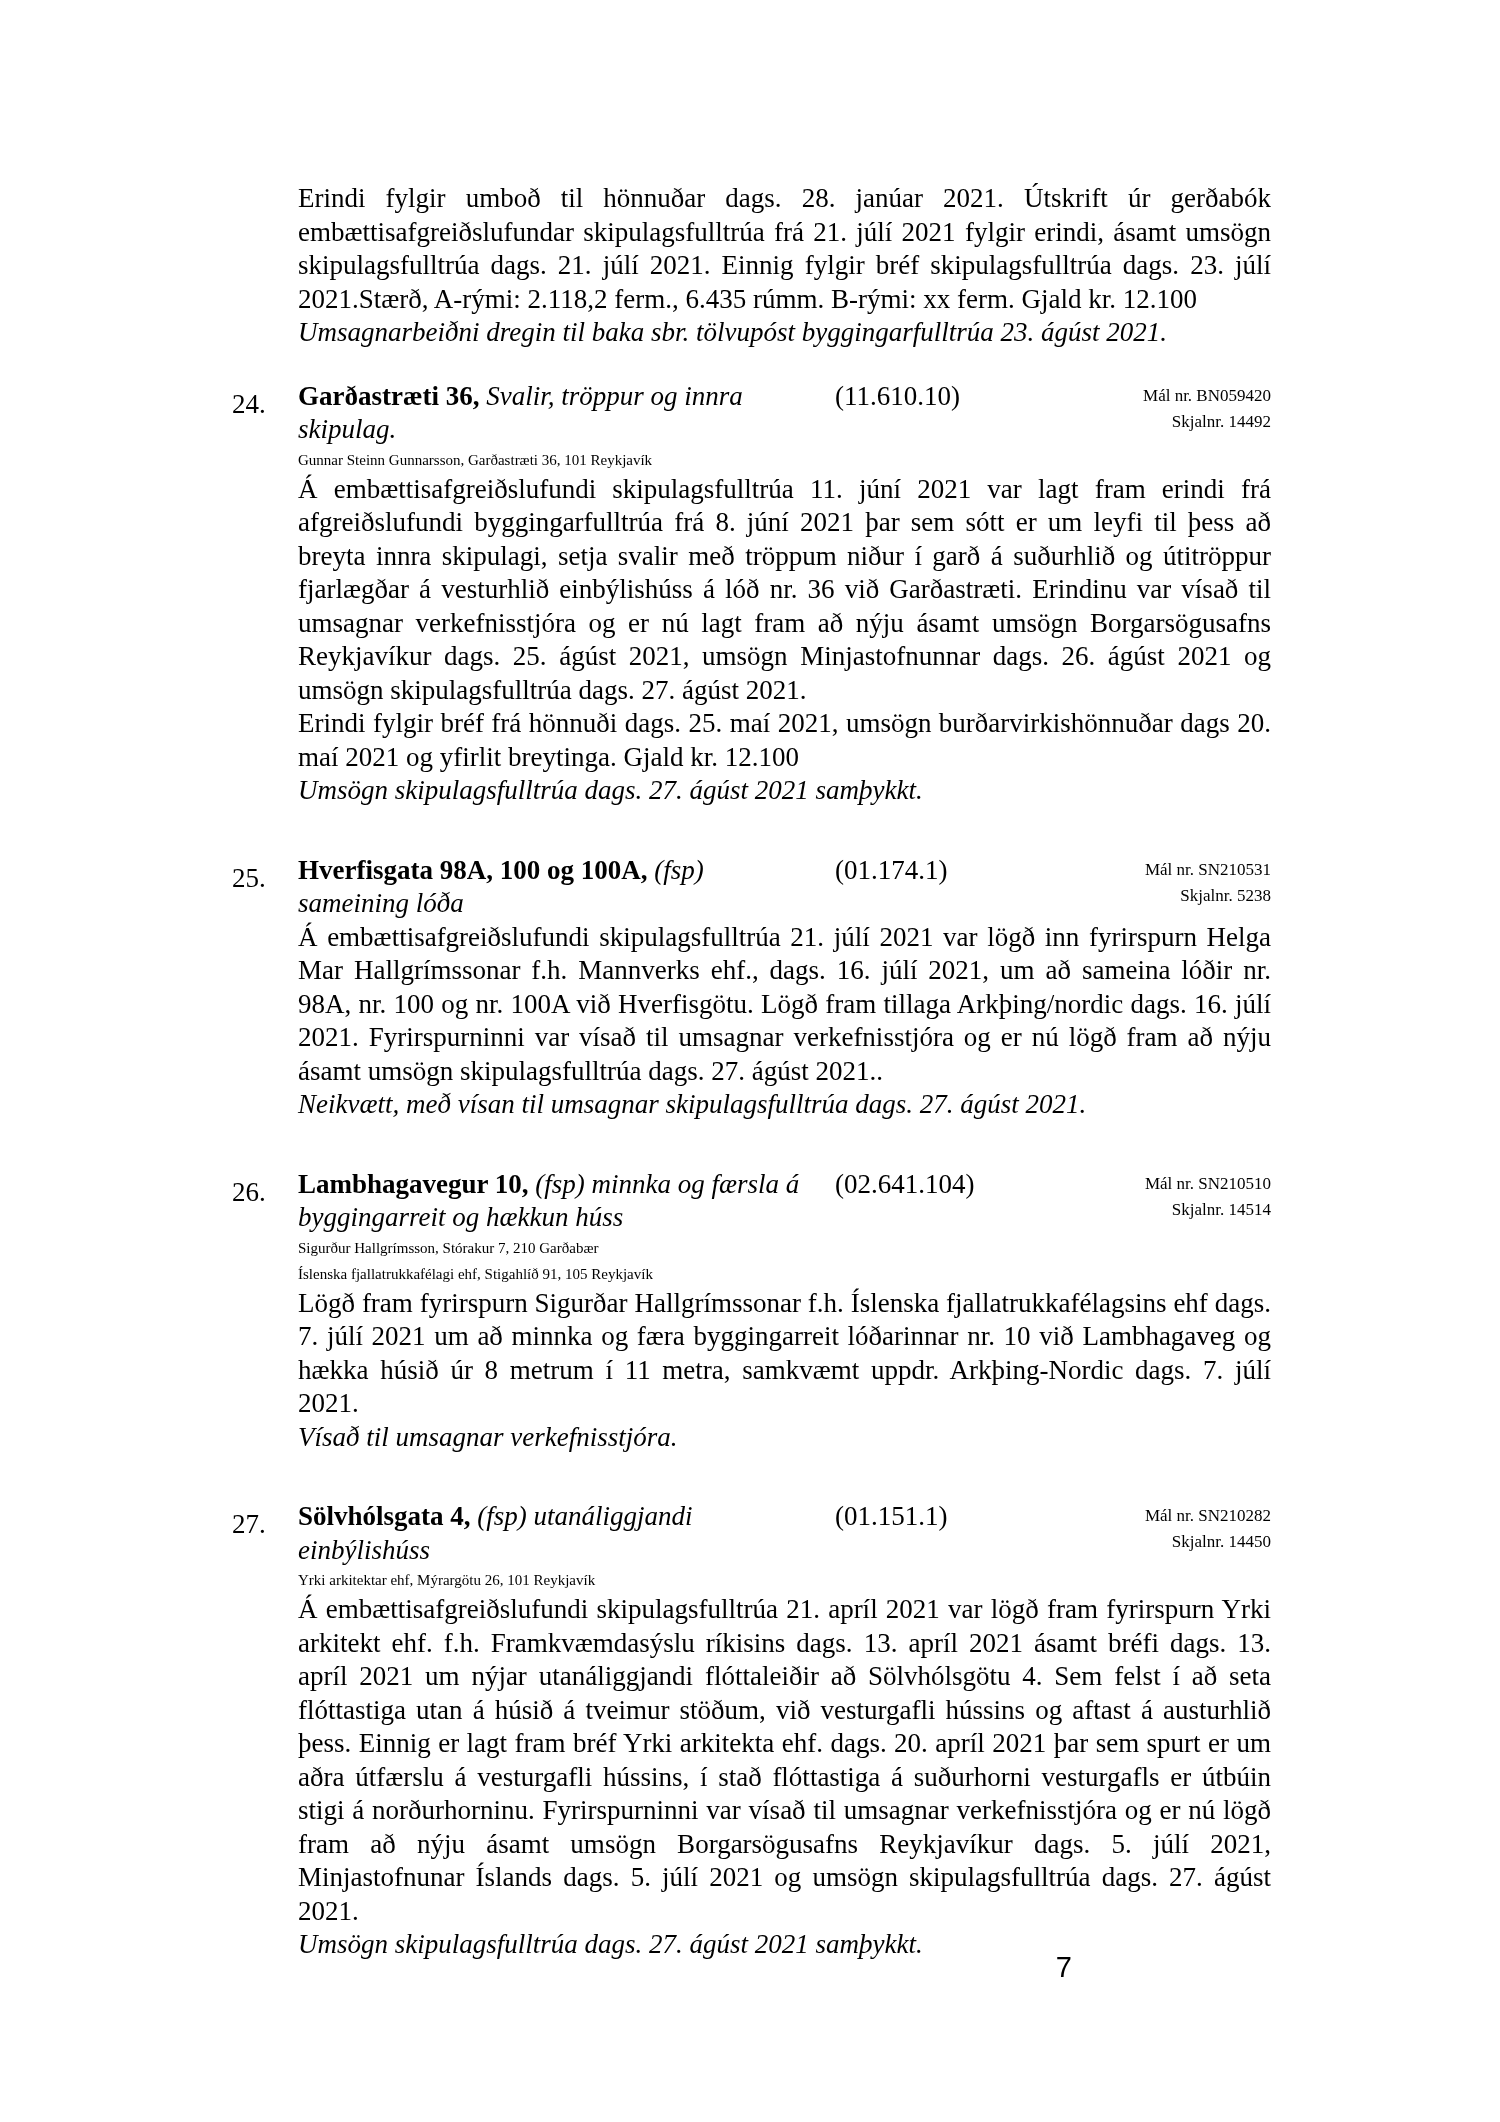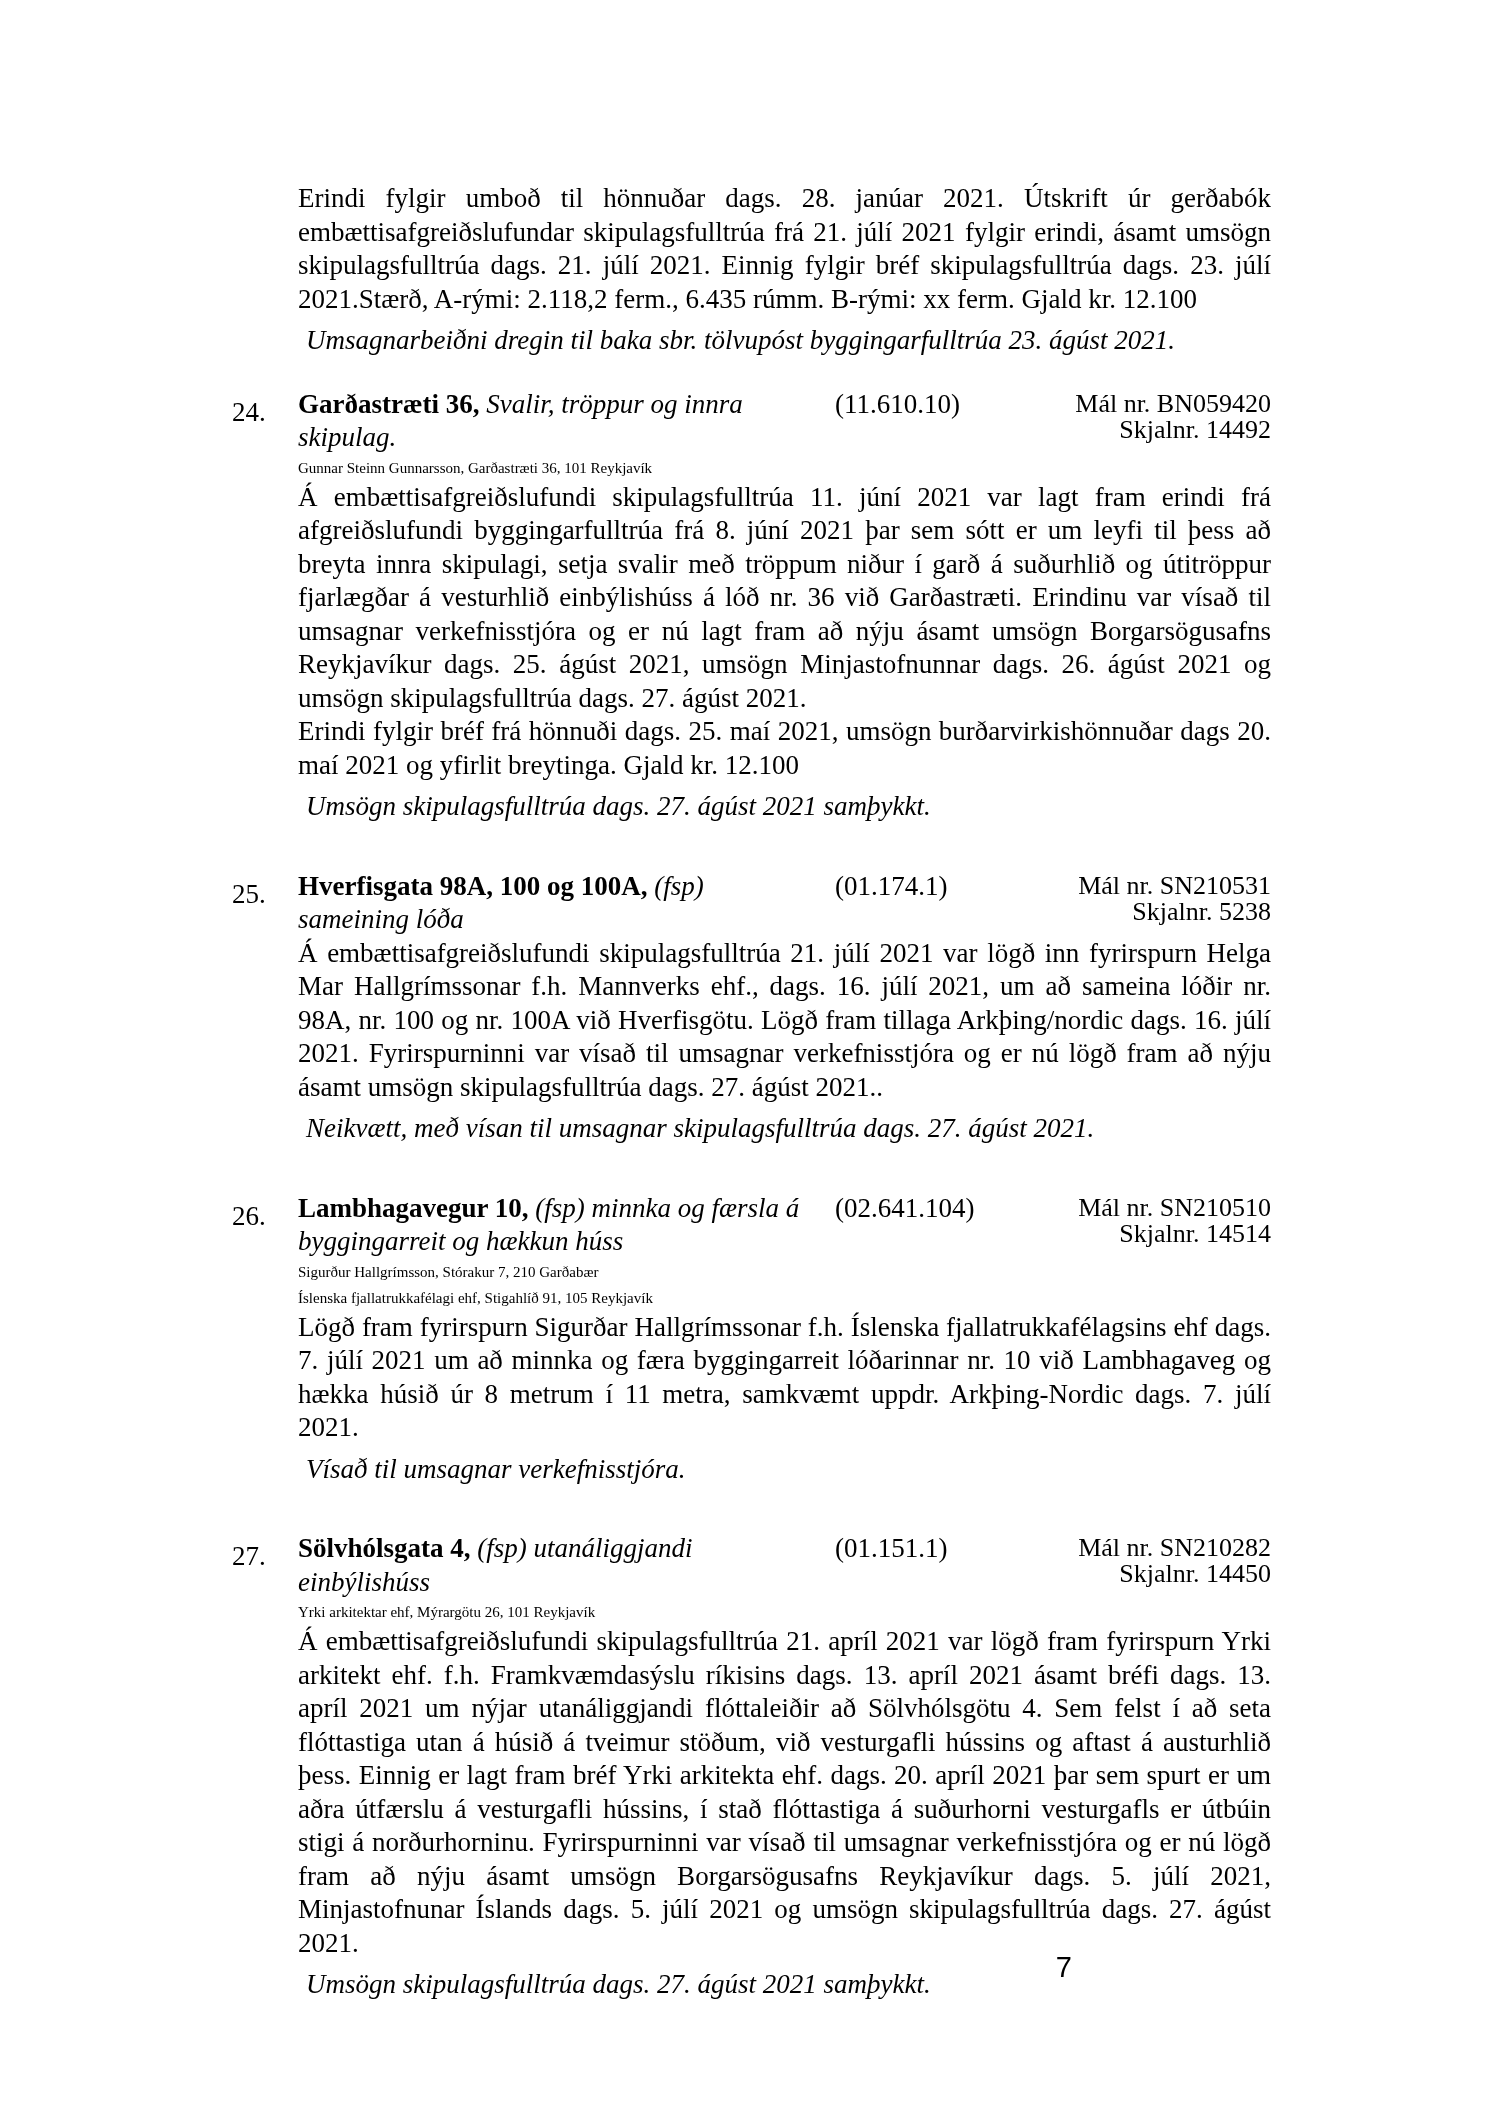--- a/index.html
+++ b/index.html
@@ -27,21 +27,21 @@
   
   .continuation {
     margin-left: 66px;
     margin-bottom: 30px;
   }
   .body-just {
     margin: 0;
     text-align: justify;
   }
   .resolution {
-    margin: 8px;
+    margin: 0;
     font-style: italic;
     text-align: left;
   }
   .item {
     position: relative;
     padding-left: 66px;
     margin-bottom: 46px;
   }
   .num {
     position: absolute;
@@ -61,21 +61,21 @@
   }
   .tb { font-weight: bold; }
   .ti { font-style: italic; }
   .case {
     width: 155px;
     flex-shrink: 0;
   }
   .refs {
     flex: 1;
     text-align: right;
-    font-size: 26px;
+    font-size: 17px;
     line-height: 26px;
     padding-top: 3px;
     white-space: nowrap;
   }
   .addr {
     font-size: 15px;
     line-height: 26px;
   }
   .addr div { margin: 0; }
   .pageno {

